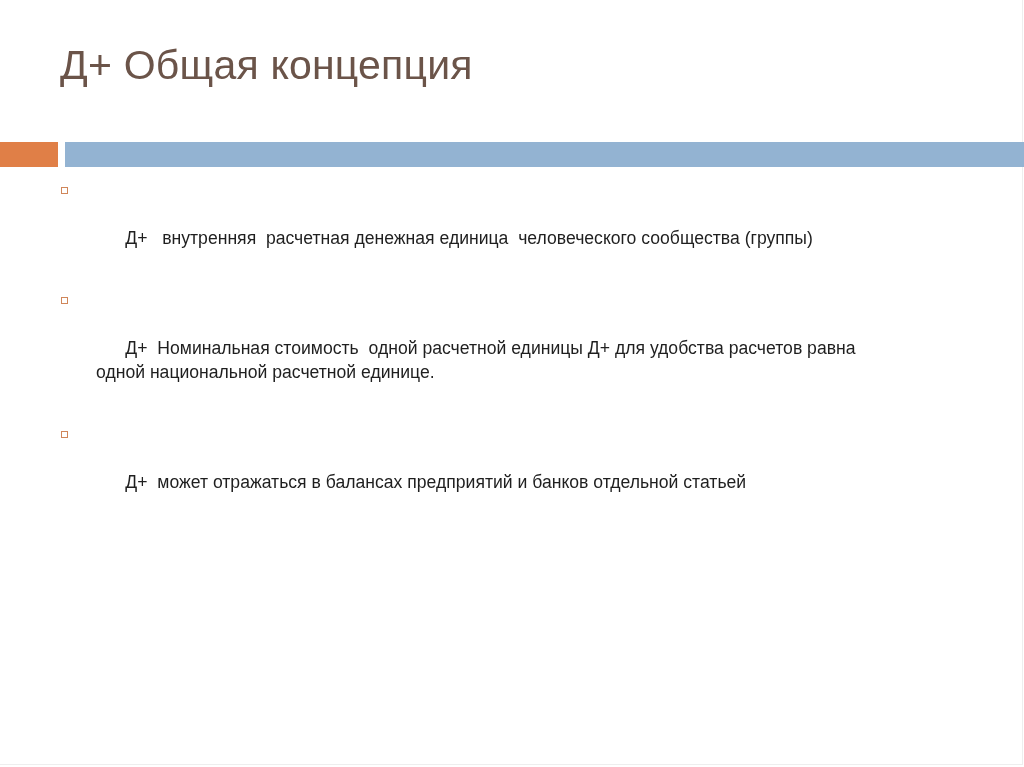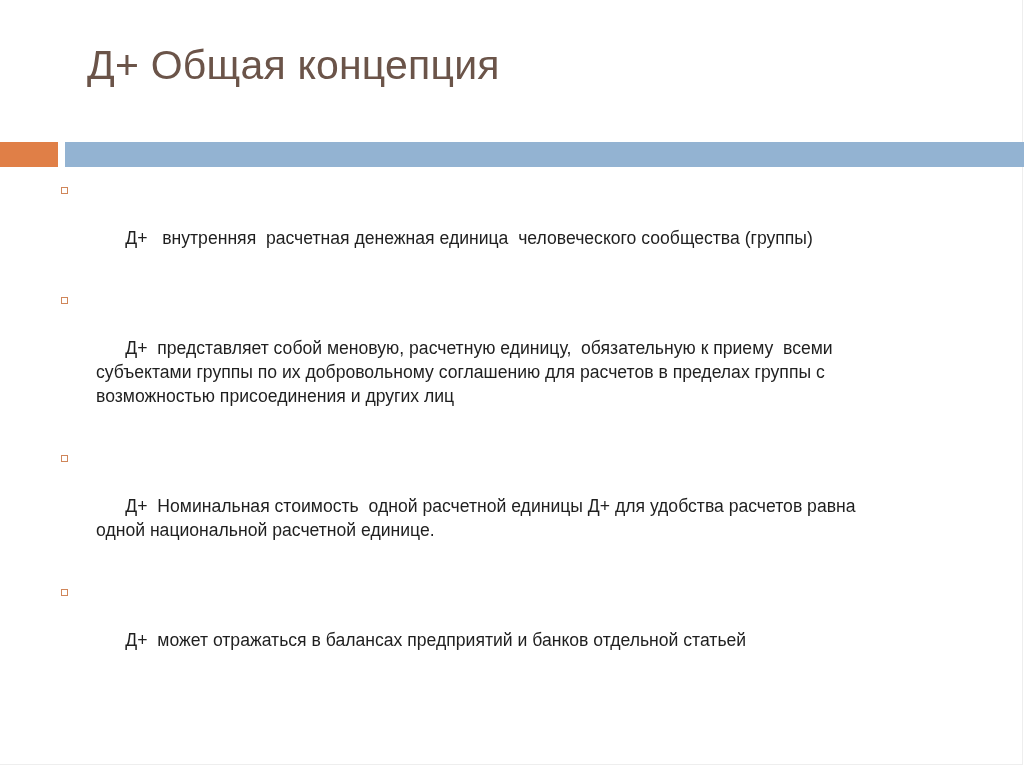--- a/index.html
+++ b/index.html
@@ -24,21 +24,20 @@
       border-bottom: 1px solid #eeeeee;
     }
     .title {
       position: absolute;
       left: 60px;
       top: 42px;
       font-size: 41px;
       color: #6b5449;
       letter-spacing: 0.2px;
       white-space: nowrap;
-      margin-left: 27px;
     }
     .bar-orange {
       position: absolute;
       left: 0;
       top: 142px;
       width: 58px;
       height: 25px;
       background: #e07f47;
     }
     .bar-blue {
@@ -87,26 +86,20 @@
   <div class="bar-orange"></div>
   <div class="bar-blue"></div>
 
   <ul class="list">
     <li class="item">
       <span class="bullet"></span>
       <span>Д+   внутренняя  расчетная денежная единица  человеческого сообщества (группы)</span>
     </li>
     <li class="item">
       <span class="bullet"></span>
-      <span>Д+  представляет собой меновую, расчетную единицу,  обязательную к приему  всеми
-субъектами группы по их добровольному соглашению для расчетов в пределах группы с
-возможностью присоединения и других лиц</span>
-    </li>
-    <li class="item">
-      <span class="bullet"></span>
       <span>Д+  Номинальная стоимость  одной расчетной единицы Д+ для удобства расчетов равна
 одной национальной расчетной единице.</span>
     </li>
     <li class="item">
       <span class="bullet"></span>
       <span>Д+  может отражаться в балансах предприятий и банков отдельной статьей</span>
     </li>
 
   </ul>
 </div>

